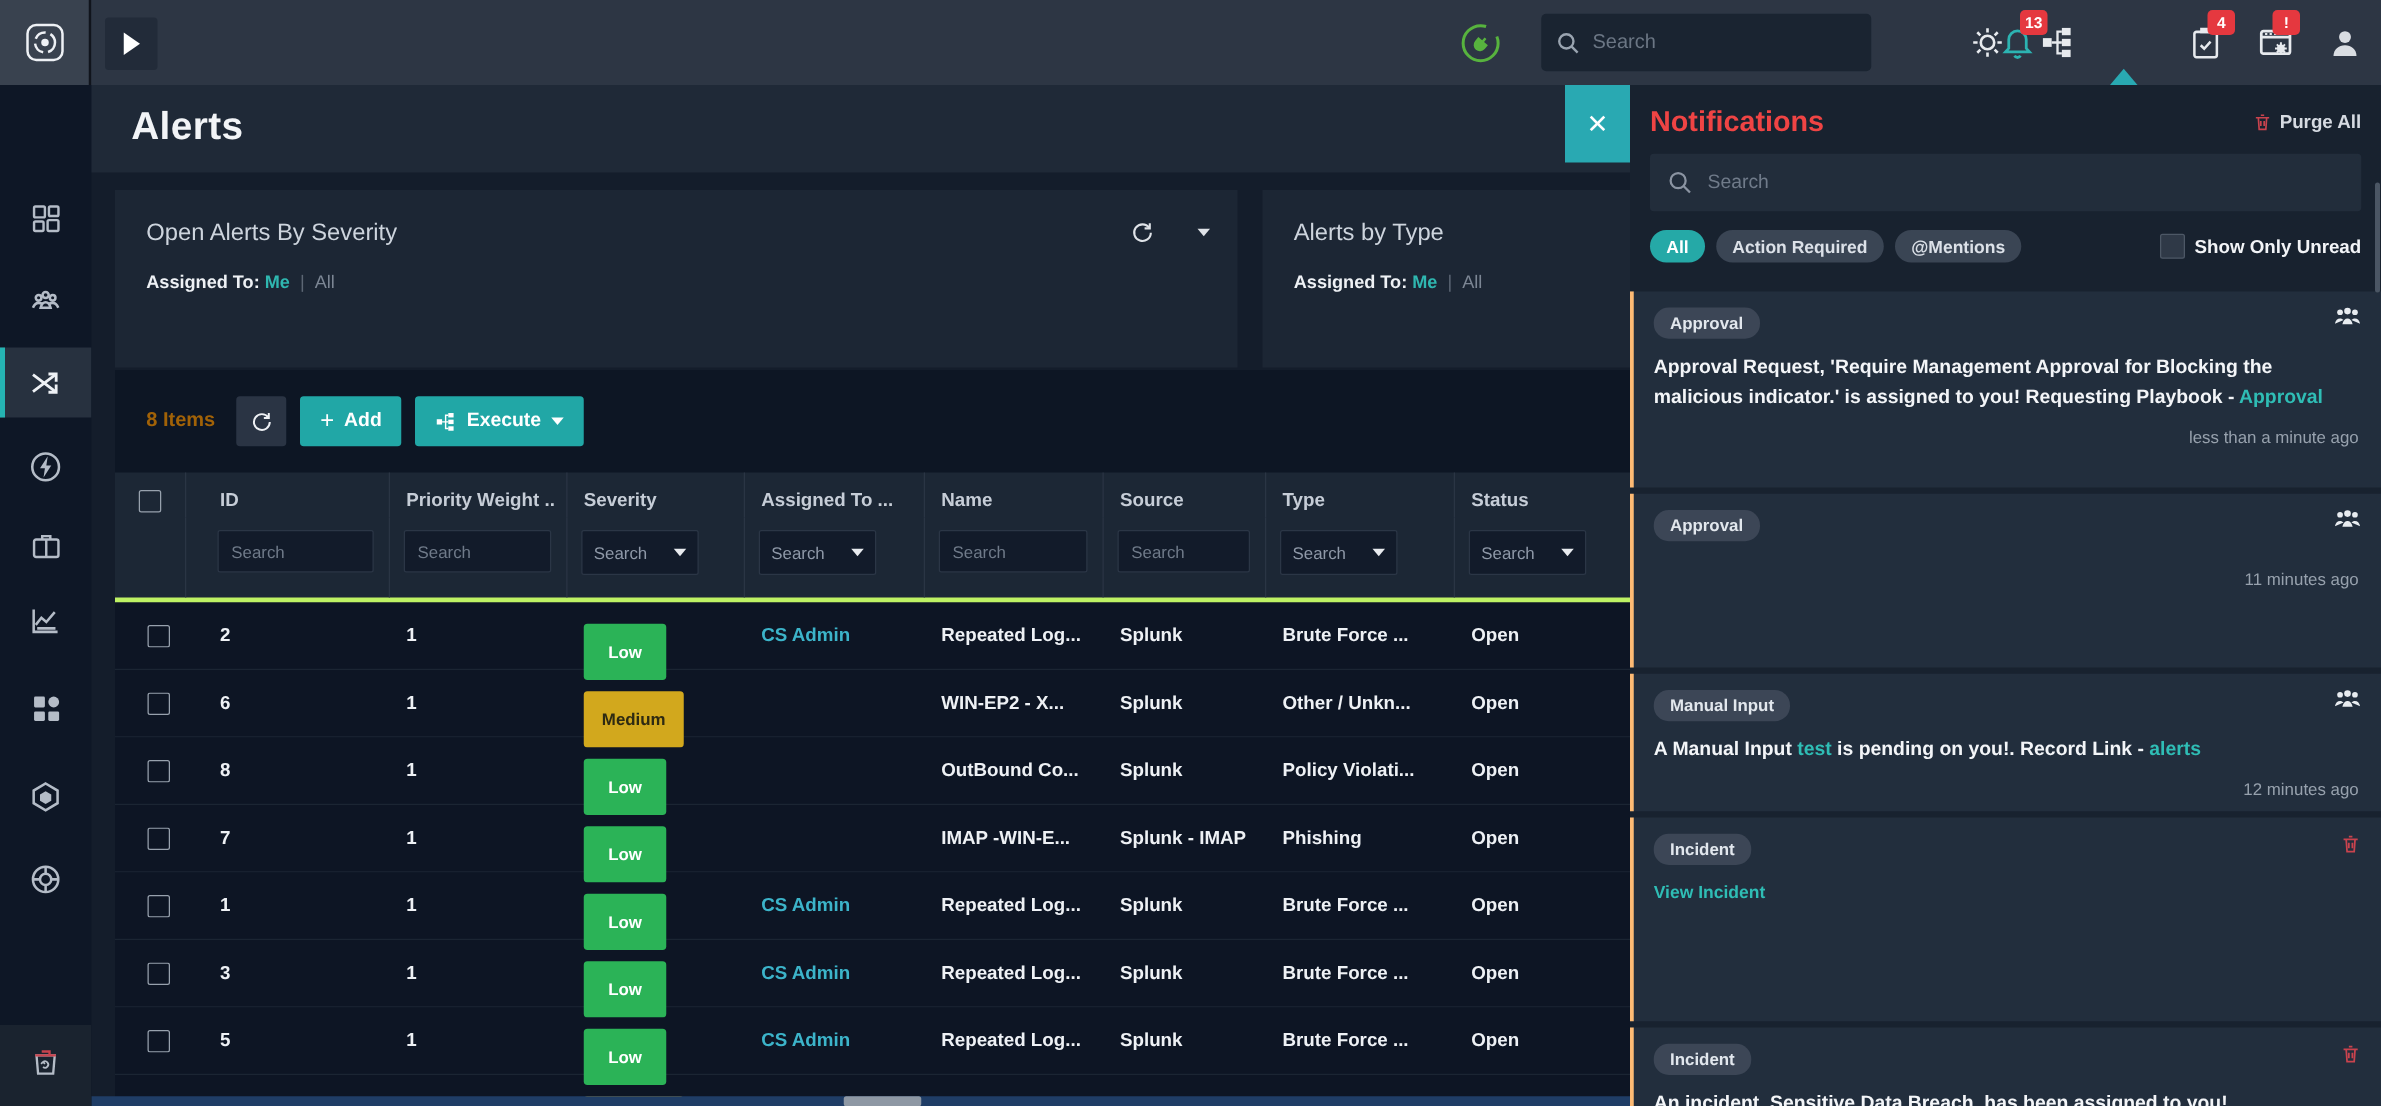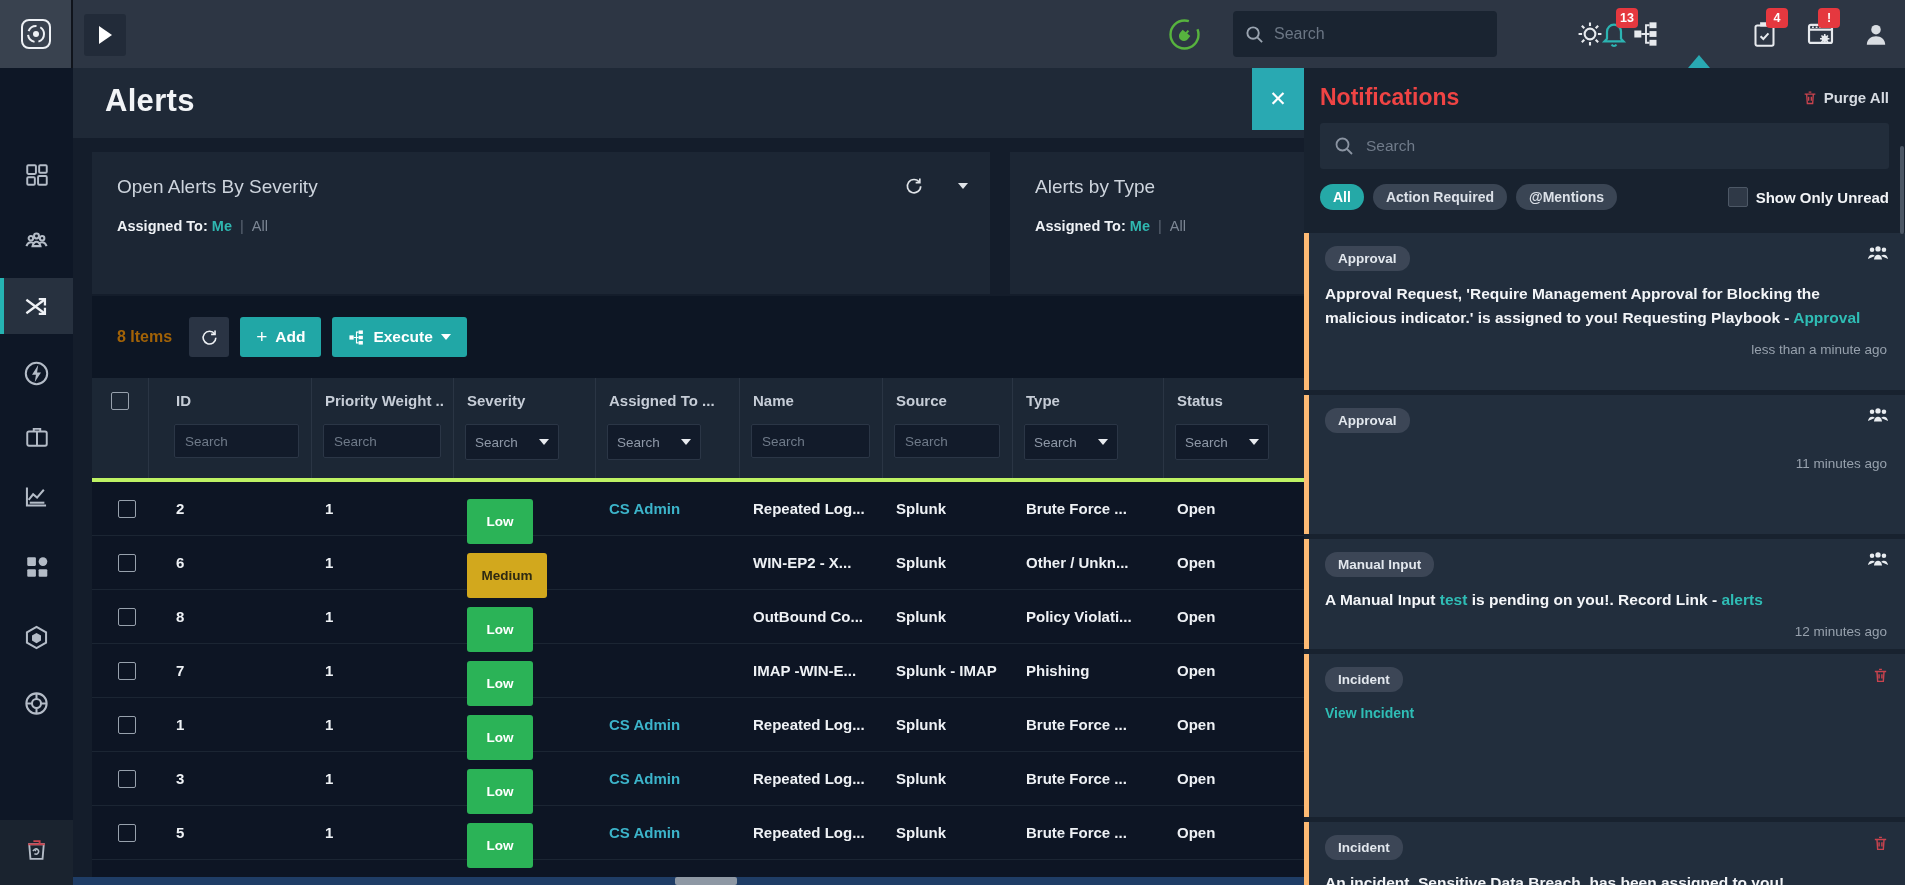--- a/index.html
+++ b/index.html
@@ -104,21 +104,21 @@
   .notif-search input::placeholder { color:#707b8a; }
   .filter-row { display:flex; align-items:center; gap:9px; margin-bottom:13px; }
   .pill { height:26px; border-radius:13px; background:#3a4554; color:#dce1e8; font-size:14px; font-weight:bold;
     display:flex; align-items:center; padding:0 13px; cursor:pointer; }
   .pill.active { background:#25a9a7; color:#fff; }
   .unread { margin-left:auto; display:flex; align-items:center; gap:8px; }
   .unread .ck { width:20px; height:20px; background:#2f3947; border:1px solid #4d5866; border-radius:2px; cursor:pointer; }
   .unread span { color:#f2f4f7; font-size:15px; font-weight:bold; }
 
   .cards { position:absolute; left:0; top:165px; width:601px; height:652px; overflow:hidden; }
-  .card { background:#222e3d; border-left:5px solid #fdba74; margin-bottom:5px; padding:13px 18px 10px 16px; position:relative; cursor:pointer; }
+  .card { background:#222e3d; border-left:3px solid #fdba74; margin-bottom:5px; padding:13px 18px 10px 16px; position:relative; cursor:pointer; }
   .card-badge { display:inline-block; background:#3c4656; color:#e2e7ed; font-size:13.5px; font-weight:bold;
     border-radius:12px; padding:5px 13px; margin-bottom:11px; }
   .card-icon { position:absolute; right:16px; top:12px; }
   .card-text { color:#f3f5f8; font-size:15.5px; font-weight:600; line-height:1.55; max-width:540px; }
   .card-text .lnk { color:#2fbdb5; }
   .card-action { color:#2fbdb5; font-size:14px; font-weight:600; line-height:1.55; }
   .card-time { text-align:right; color:#97a1ad; font-size:13.5px; margin-top:12px; }
   .vscroll-thumb { position:absolute; right:1px; top:78px; width:4px; height:88px; background:#4b5664; border-radius:2px; z-index:27; cursor:grab; }
 
   .icon-svg { display:block; }

